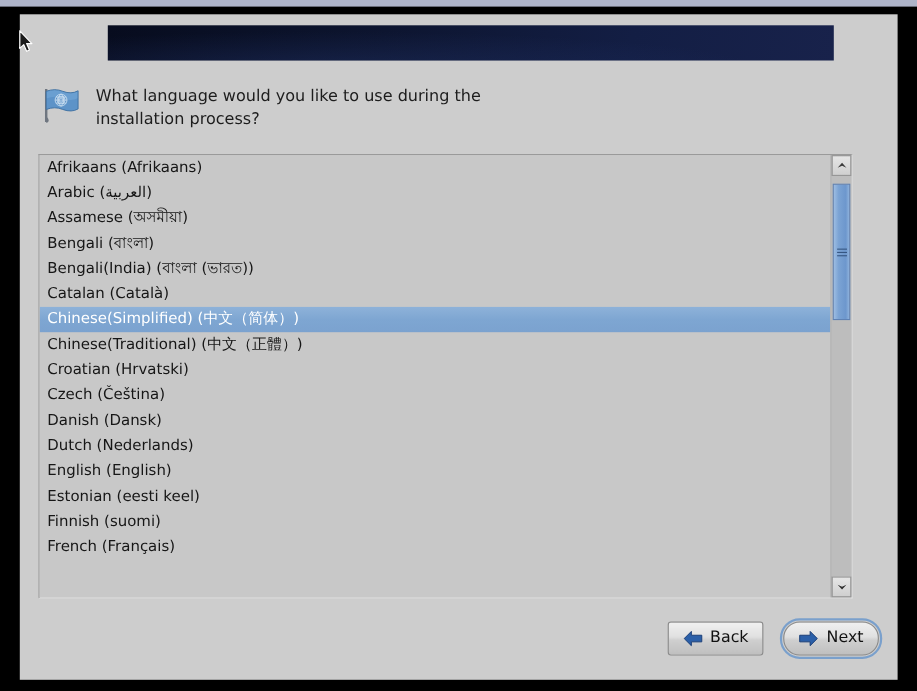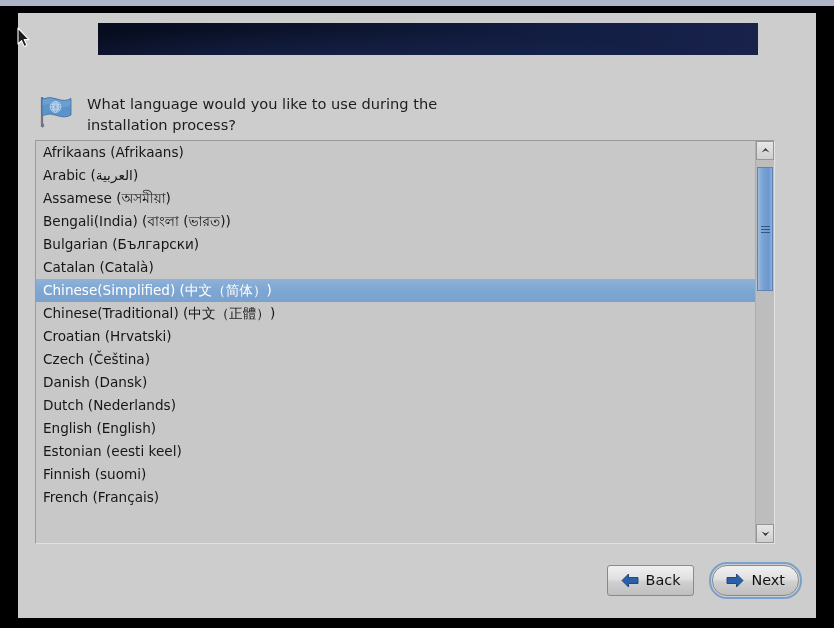--- a/index.html
+++ b/index.html
@@ -51,21 +51,21 @@
   #banner-inner {
     position: absolute;
     inset: 0;
     background: radial-gradient(ellipse at 30% 120%, rgba(40,60,120,0.35) 0%, rgba(0,0,0,0) 60%);
   }
 
   
   #header {
     position: absolute;
     left: 17px;
-    top: 74px;
+    top: 58px;
     width: 760px;
     display: flex;
     align-items: flex-start;
     gap: 14px;
   }
 
   .flag-icon {
     width: 38px;
     height: 36px;
     flex: none;
@@ -248,22 +248,22 @@
         </g>
       </svg>
       <div id="header-text">What language would you like to use during the installation process?</div>
     </div>
 
     <div id="listbox-wrap">
       <div id="list">
           <div class="list-item">Afrikaans (Afrikaans)</div>
           <div class="list-item">Arabic (العربية)</div>
           <div class="list-item">Assamese (অসমীয়া)</div>
+          <div class="list-item">Bengali (বাংলা)</div>
           <div class="list-item">Bengali(India) (বাংলা (ভারত))</div>
-          <div class="list-item">Bulgarian (Български)</div>
           <div class="list-item">Catalan (Català)</div>
           <div class="list-item selected">Chinese(Simplified) (中文（简体）)</div>
           <div class="list-item">Chinese(Traditional) (中文（正體）)</div>
           <div class="list-item">Croatian (Hrvatski)</div>
           <div class="list-item">Czech (Čeština)</div>
           <div class="list-item">Danish (Dansk)</div>
           <div class="list-item">Dutch (Nederlands)</div>
           <div class="list-item">English (English)</div>
           <div class="list-item">Estonian (eesti keel)</div>
           <div class="list-item">Finnish (suomi)</div>

